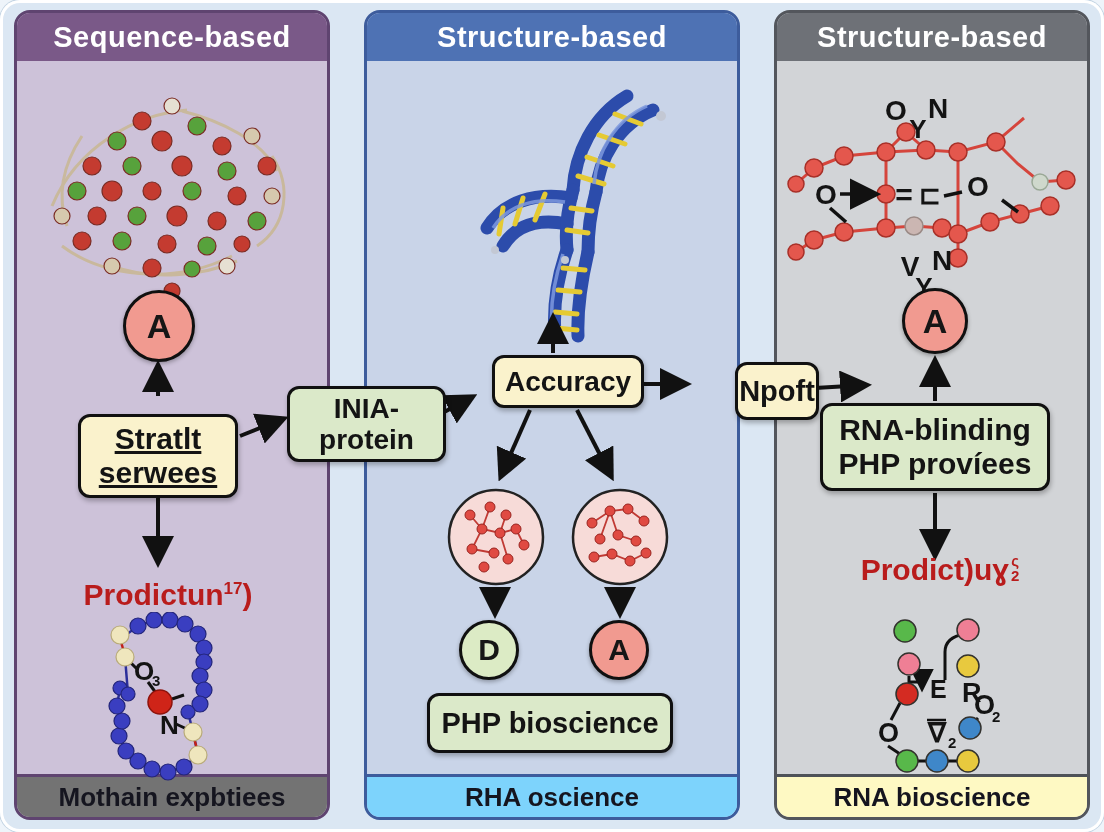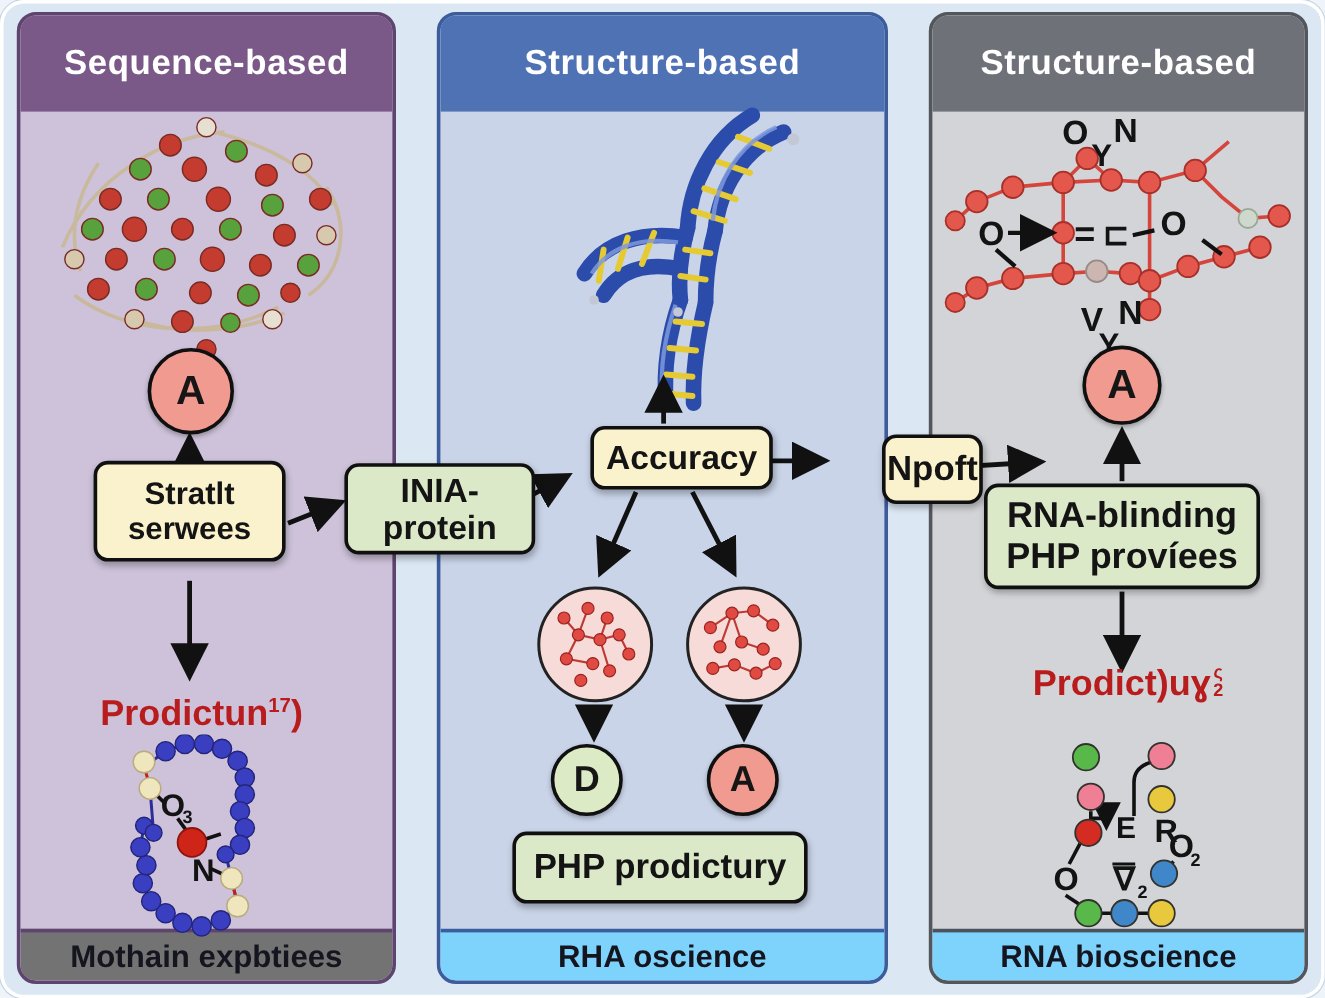--- a/index.html
+++ b/index.html
@@ -1,31 +1,31 @@
 <!DOCTYPE html>
 <html><head>
 <meta charset="utf-8">
 <style>
   html,body{margin:0;padding:0;background:#eef4fa;font-family:"Liberation Sans",sans-serif;}
   #canvas{position:relative;width:1104px;height:832px;background:#dbe7f3;border-radius:20px;
           box-shadow:inset 0 0 0 3px #ffffff,0 0 0 1px #c2d3e2;overflow:hidden;}
   .panel{position:absolute;top:10px;height:810px;border-radius:16px;box-sizing:border-box;overflow:hidden;}
-  .panel-header{position:absolute;top:0;left:0;right:0;height:80px;display:flex;align-items:center;justify-content:center;
+  .panel-header{position:absolute;top:0;left:0;right:0;height:48px;display:flex;align-items:center;justify-content:center;
           color:#ffffff;font-weight:bold;font-size:29px;letter-spacing:.5px;text-align:center;}
   .panel-footer{position:absolute;bottom:0;left:0;right:0;height:40px;display:flex;align-items:center;justify-content:center;
           color:#15151f;font-weight:bold;font-size:26px;}
   #panel-left{left:14px;width:316px;background:#cdc2d9;border:3px solid #5f4470;}
   #panel-left .panel-header{background:#7a5988;}
   #panel-left .panel-footer{background:#737373;border-top:3px solid #5f4470;}
   #panel-mid{left:364px;width:376px;background:#c9d4e8;border:3px solid #3d5c9c;}
   #panel-mid .panel-header{background:#4e72b4;}
   #panel-mid .panel-footer{background:#7dd3fc;border-top:3px solid #3d5c9c;}
   #panel-right{left:774px;width:316px;background:#d2d4d7;border:3px solid #53565c;}
   #panel-right .panel-header{background:#6e7177;}
-  #panel-right .panel-footer{background:#7dd3fc;border-top:3px solid #4e5258;text-align:center;}
+  #panel-right .panel-footer{background:#fef9c3;border-top:3px solid #4e5258;text-align:center;}
   .illu{position:absolute;z-index:4;}
   #arrow-overlay{position:absolute;left:0;top:0;z-index:6;pointer-events:none;}
   .nbox{position:absolute;z-index:10;display:flex;flex-direction:column;align-items:center;justify-content:center;
         border:3px solid #101010;border-radius:12px;font-weight:bold;color:#141414;text-align:center;line-height:1.12;
         box-shadow:1px 3px 5px rgba(0,0,0,.28);box-sizing:border-box;}
   .ybox{background:#faf2cc;}
   .gbox{background:#dbe9c9;}
   .circle{position:absolute;z-index:10;border-radius:50%;border:3px solid #101010;display:flex;align-items:center;justify-content:center;
         font-weight:bold;font-size:34px;color:#161616;box-shadow:0 2px 4px rgba(0,0,0,.3);box-sizing:border-box;}
   .pred{position:absolute;z-index:10;font-weight:bold;font-size:30px;color:#b91c1c;text-align:center;}
@@ -344,21 +344,21 @@
       <line x1="620" y1="588" x2="620" y2="613"></line>
       <line x1="935" y1="401" x2="935" y2="361"></line>
       <line x1="935" y1="493" x2="935" y2="555"></line>
     </g>
   </svg>
 
   <div class="circle" style="left:123px;top:290px;width:72px;height:72px;background:#f19a90;">
     <span>A</span>
   </div>
 
-  <div class="nbox ybox" style="left:78px;top:384px;width:160px;height:84px;font-size:26px;">
+  <div class="nbox ybox" style="left:78px;top:414px;width:160px;height:84px;font-size:30px;text-decoration:underline;">
     <span>Stratlt</span>
     <span>serwees</span>
   </div>
 
   <div class="nbox gbox" style="left:287px;top:386px;width:159px;height:76px;font-size:28px;">
     <span>INIA-</span>
     <span>protein</span>
   </div>
 
   <div class="nbox ybox" style="left:480px;top:355px;width:152px;height:53px;font-size:28px;margin-left:12px;">
@@ -370,21 +370,21 @@
   </div>
 
   <div class="circle" style="left:459px;top:620px;width:60px;height:60px;background:#dcebc5;font-size:30px;">
     <span>D</span>
   </div>
   <div class="circle" style="left:589px;top:620px;width:60px;height:60px;background:#f19a90;font-size:30px;">
     <span>A</span>
   </div>
 
   <div class="nbox gbox" style="left:427px;top:693px;width:246px;height:60px;font-size:29px;">
-    <span>PHP prodictury</span>
+    <span>PHP bioscience</span>
   </div>
 
   <div class="circle" style="left:902px;top:288px;width:66px;height:66px;background:#f19a90;">
     <span>A</span>
   </div>
 
   <div class="nbox gbox" style="left:820px;top:403px;width:230px;height:88px;font-size:30px;">
     <span>RNA-blinding</span>
     <span>PHP províees</span>
   </div>

